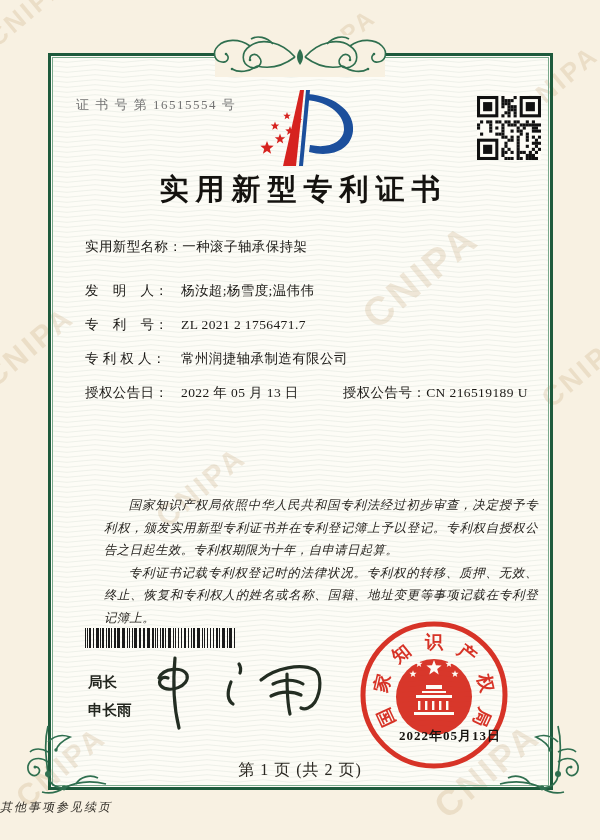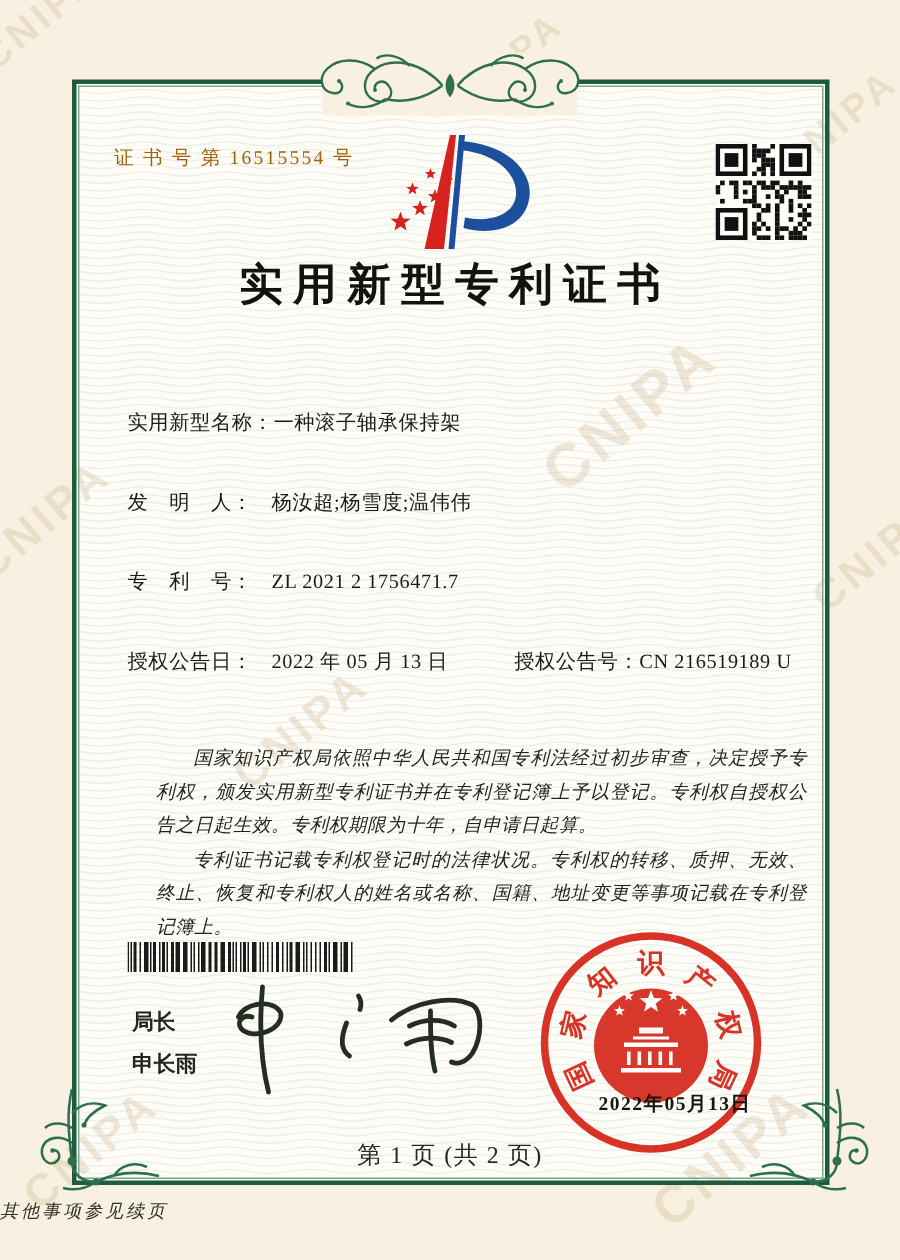--- a/index.html
+++ b/index.html
@@ -22,27 +22,27 @@
   .w7{left:8px;top:750px;font-size:30px}
   .w8{left:425px;top:750px;font-size:36px}
   .w9{left:534px;top:354px;font-size:28px}
   .frame{position:absolute;left:48px;top:53px;width:505px;height:737px;
          border:3px solid #1e5a3c;box-sizing:border-box;pointer-events:none;}
   .frame-inner{position:absolute;left:1px;top:1px;right:1px;bottom:1px;border:1px solid #7aa98c;}
   #topOrn{position:absolute;left:205px;top:33px;}
   .corner{position:absolute;top:722px;}
   #cornL{left:18px;}
   #cornR{left:492px;transform:scaleX(-1);}
-  .cert-no{position:absolute;left:76px;top:96px;font-size:13px;letter-spacing:1.5px;color:#a16207;}
+  .cert-no{position:absolute;left:76px;top:96px;font-size:13px;letter-spacing:1.5px;color:#737373;}
   #logo{position:absolute;left:243px;top:86px;}
   #qr{position:absolute;left:477px;top:96px;}
   .title{position:absolute;left:0;top:170px;width:100%;text-align:center;
          font-size:29px;font-weight:bold;letter-spacing:7px;padding-left:7px;box-sizing:border-box;color:#14120f;}
   .fields{position:absolute;left:85px;top:238px;width:440px;font-size:13.5px;letter-spacing:.4px;}
-  .field-row{margin-bottom:16px;white-space:nowrap;margin-top:35px;}
+  .field-row{margin-bottom:16px;white-space:nowrap;}
   .field-row.first{margin-bottom:26px;}
   .flabel{display:inline-block;min-width:96px;}
   .flabel.second{margin-left:44px;min-width:0;}
   .paras{position:absolute;left:84px;top:494px;width:434px;font-size:12.4px;line-height:1.82;
          font-style:italic;letter-spacing:.4px;color:#26231f;text-align:justify;margin-left:20px;}
   .paras p{margin:0;text-indent:2em;}
   #barcode{position:absolute;left:85px;top:628px;}
   .sig-block{position:absolute;left:88px;top:668px;font-size:14.5px;line-height:28px;
              font-family:Liberation Serif, serif;color:#23261f;font-weight:bold;}
   #signature{position:absolute;left:135px;top:648px;}
@@ -422,20 +422,23 @@
     <div class="field-row first">
       <span class="flabel">实用新型名称：</span><span class="fvalue">一种滚子轴承保持架</span>
     </div>
     <div class="field-row">
       <span class="flabel">发　明　人：</span><span class="fvalue">杨汝超;杨雪度;温伟伟</span>
     </div>
     <div class="field-row">
       <span class="flabel">专　利　号：</span><span class="fvalue">ZL 2021 2 1756471.7</span>
     </div>
     <div class="field-row">
+      <span class="flabel">专 利 权 人：</span><span class="fvalue">常州润捷轴承制造有限公司</span>
+    </div>
+    <div class="field-row">
       <span class="flabel">授权公告日：</span><span class="fvalue">2022 年 05 月 13 日</span><span class="flabel second">授权公告号：</span><span class="fvalue">CN 216519189 U</span>
     </div>
   </div>
 
   <div class="paras">
     <p>国家知识产权局依照中华人民共和国专利法经过初步审查，决定授予专利权，颁发实用新型专利证书并在专利登记簿上予以登记。专利权自授权公告之日起生效。专利权期限为十年，自申请日起算。</p>
     <p>专利证书记载专利权登记时的法律状况。专利权的转移、质押、无效、终止、恢复和专利权人的姓名或名称、国籍、地址变更等事项记载在专利登记簿上。</p>
   </div>
 
   <svg id="barcode" width="155" height="20" viewBox="0 0 155 20">

